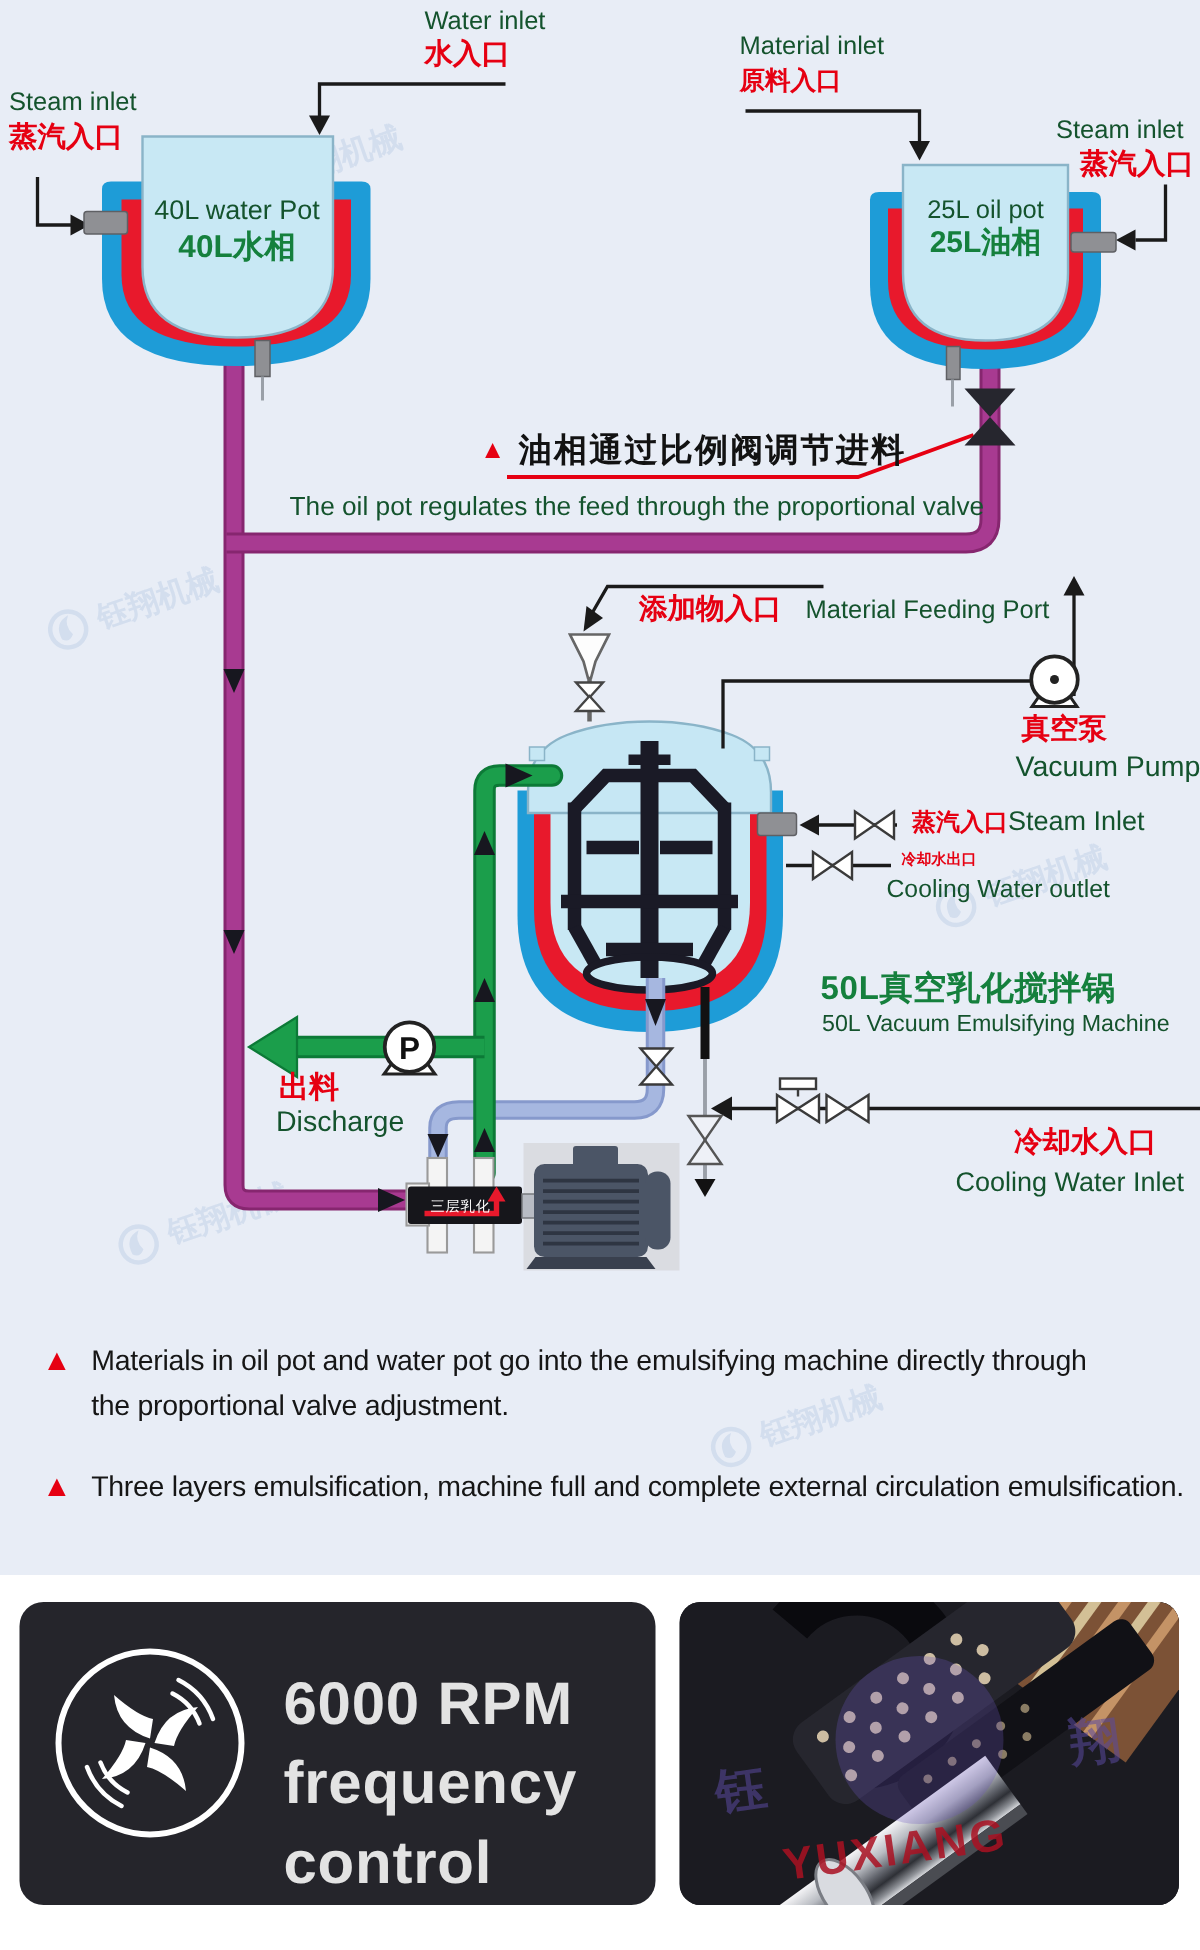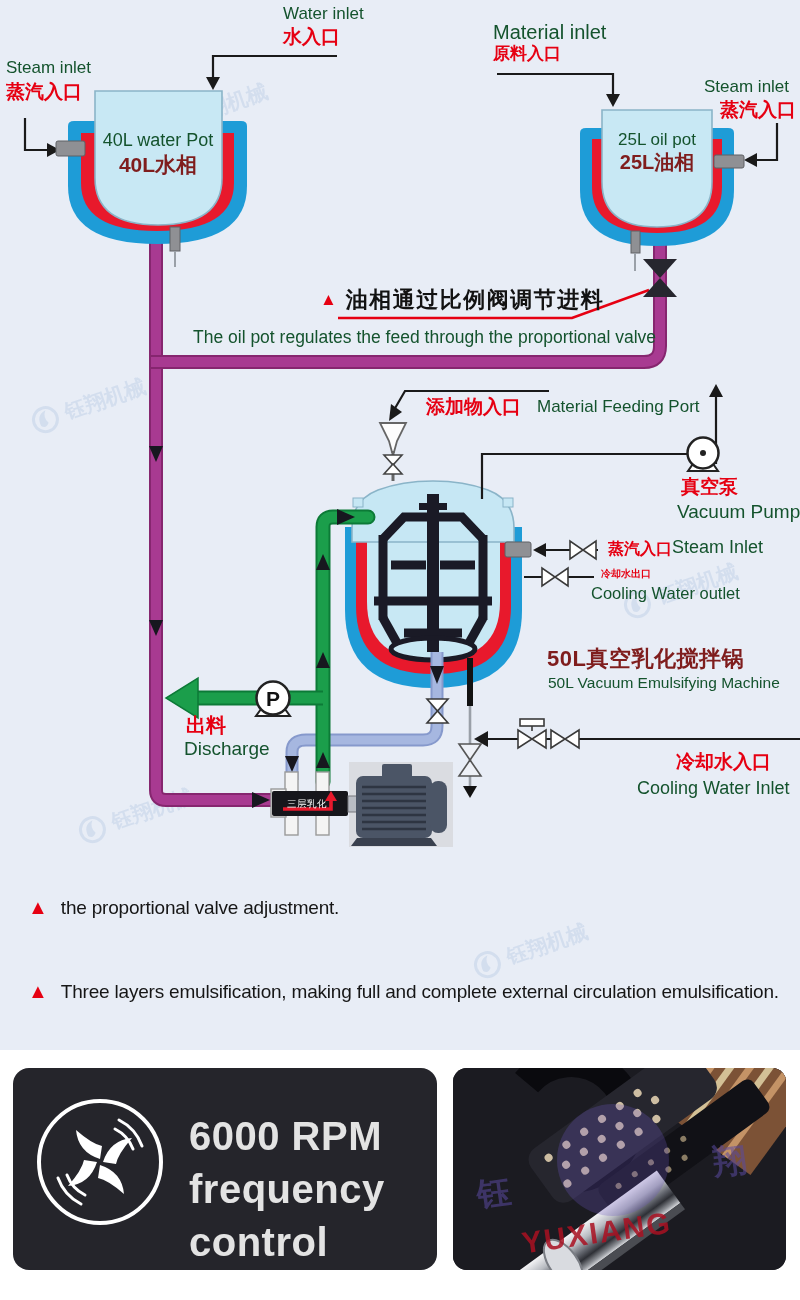--- a/index.html
+++ b/index.html
@@ -3,21 +3,21 @@
 <meta charset="utf-8">
 <style>
   html,body{margin:0;padding:0;}
   .page{position:relative;width:800px;height:1300px;background:#ffffff;overflow:hidden;
         font-family:"Liberation Sans","DejaVu Sans",sans-serif;}
   .diagram{position:absolute;left:0;top:0;width:800px;height:1050px;background:#e8edf6;}
   .diagram svg.main{position:absolute;left:0;top:0;}
   .lbl{position:absolute;white-space:nowrap;line-height:1.08;}
   .en{color:#14532d;font-size:17px;}
   .zh{color:#e60012;font-weight:bold;font-size:18px;}
-  .blk{color:#7f1d1d;font-weight:bold;}
+  .blk{color:#15803d;font-weight:bold;}
   .ctr{transform:translateX(-50%);text-align:right;}
   .wm{position:absolute;color:#c3d2e8;opacity:.55;transform:rotate(-19deg);
       display:flex;align-items:center;gap:6px;font-weight:bold;font-size:21px;pointer-events:none;}
   .wm svg{flex:0 0 auto;}
   .note-row{position:absolute;left:320px;top:285px;display:flex;align-items:center;gap:9px;}
   .note-tri{color:#e60012;font-size:17px;}
   .note-zh{color:#121212;font-weight:bold;font-size:22px;letter-spacing:1.5px;}
   .bullet{position:absolute;left:28px;display:flex;gap:13px;align-items:flex-start;}
   .bullet .tri{color:#e60012;font-size:20px;line-height:28px;}
   .bullet .txt{font-size:19px;color:#161616;line-height:30px;letter-spacing:-0.2px;}
@@ -263,21 +263,21 @@
         <text x="273" y="706" text-anchor="middle" font-size="21" font-weight="bold" fill="#111">P</text>
       </g>
     </svg>
 
     <div class="lbl en" style="left:283px;top:5px;font-size:17px;">Water inlet</div>
     <div class="lbl zh" style="left:283px;top:27px;font-size:19px;">水入口</div>
 
     <div class="lbl en" style="left:6px;top:59px;font-size:17px;">Steam inlet</div>
     <div class="lbl zh" style="left:6px;top:82px;font-size:19px;">蒸汽入口</div>
 
-    <div class="lbl en" style="left:493px;top:22px;font-size:20px;">Material inlet</div>
+    <div class="lbl en" style="left:493px;top:22px;font-size:17px;">Material inlet</div>
     <div class="lbl zh" style="left:493px;top:45px;font-size:17px;">原料入口</div>
 
     <div class="lbl en" style="left:704px;top:78px;font-size:17px;">Steam inlet</div>
     <div class="lbl zh" style="left:720px;top:100px;font-size:19px;">蒸汽入口</div>
 
     <div class="lbl en ctr" style="left:158px;top:131px;font-size:18px;">40L water Pot</div>
     <div class="lbl blk ctr" style="left:158px;top:154px;font-size:21px;">40L水相</div>
 
     <div class="lbl en ctr" style="left:657px;top:131px;font-size:17px;">25L oil pot</div>
     <div class="lbl blk ctr" style="left:657px;top:152px;font-size:20px;">25L油相</div>
@@ -305,27 +305,28 @@
 
     <div class="lbl zh" style="left:186px;top:715px;font-size:20px;">出料</div>
     <div class="lbl en" style="left:184px;top:739px;font-size:19px;">Discharge</div>
 
     <div class="lbl zh" style="left:676px;top:752px;font-size:19px;font-family:Liberation Serif, serif;">冷却水入口</div>
     <div class="lbl en" style="left:637px;top:779px;font-size:18px;">Cooling Water Inlet</div>
 
     <div class="bullet" style="top:893px;">
       <span class="tri">▲</span>
       <div class="txt">
+        <div>Materials in oil pot and water pot go into the emulsifying machine directly through</div>
         <div>the proportional valve adjustment.</div>
       </div>
     </div>
     <div class="bullet" style="top:977px;">
       <span class="tri">▲</span>
       <div class="txt">
-        <div>Three layers emulsification, making full and complete external circulation emulsification.</div>
+        <div>Three layers emulsification, machine full and complete external circulation emulsification.</div>
       </div>
     </div>
   </div>
 
   <div class="card1">
     <svg class="icon" width="132" height="132" viewBox="0 0 132 132">
       <circle cx="66" cy="66" r="61" fill="none" stroke="#ffffff" stroke-width="4"></circle>
       <g fill="#ffffff" transform="translate(66,66)">
         <path d="M0,-3 Q-22,-10 -24,-32 Q-8,-18 2,-16 Z"></path>
         <path d="M3,0 Q10,-22 32,-24 Q18,-8 16,2 Z"></path>

